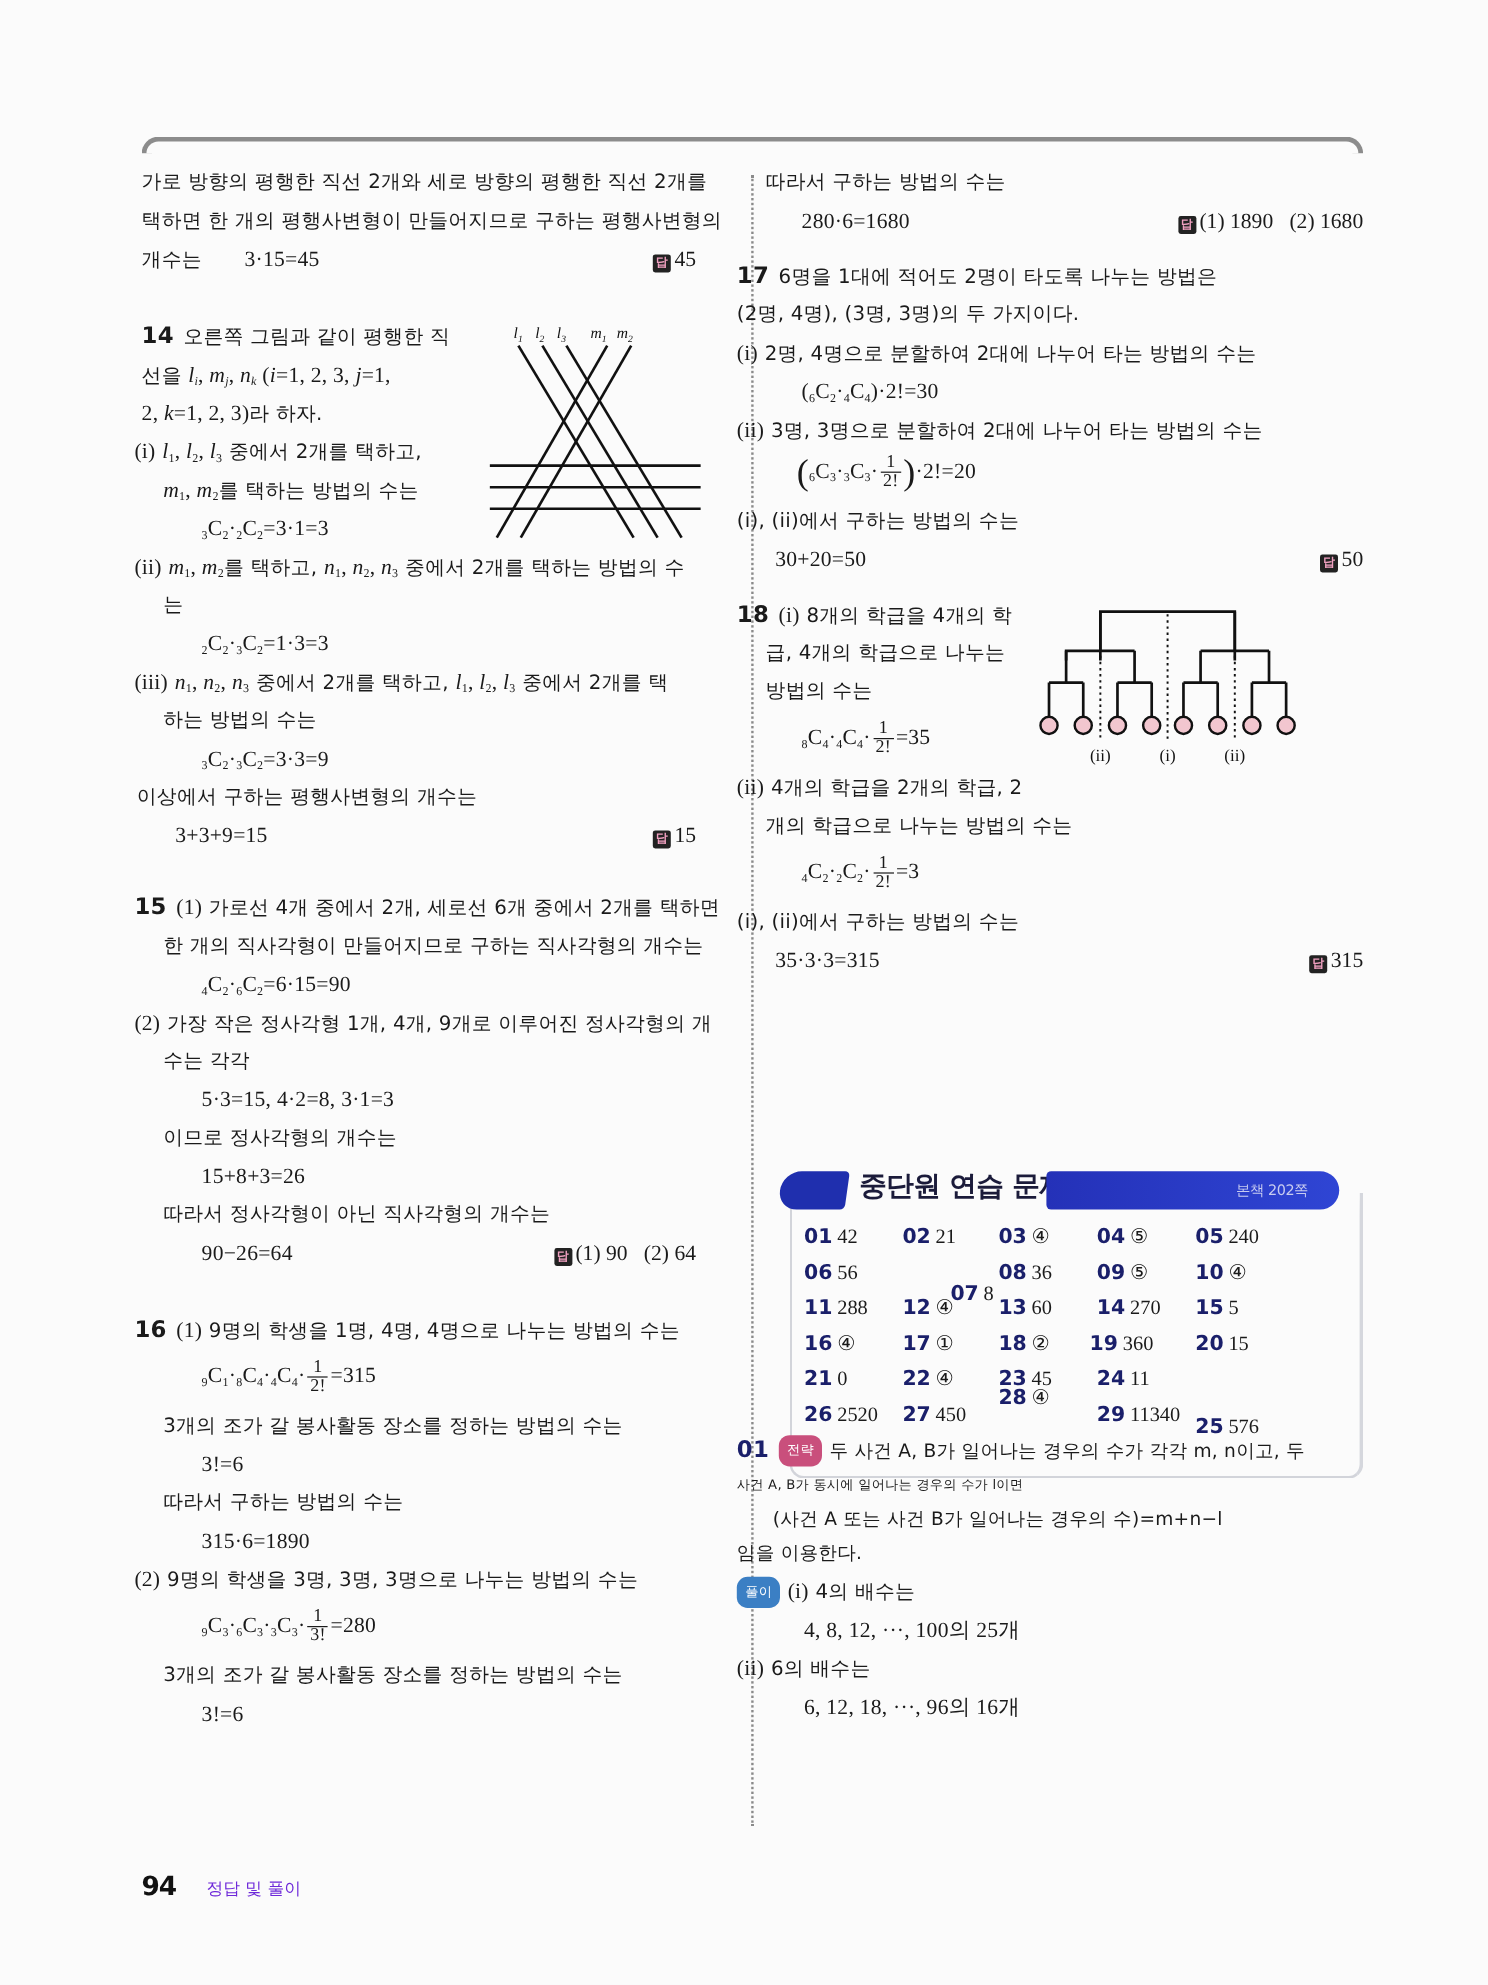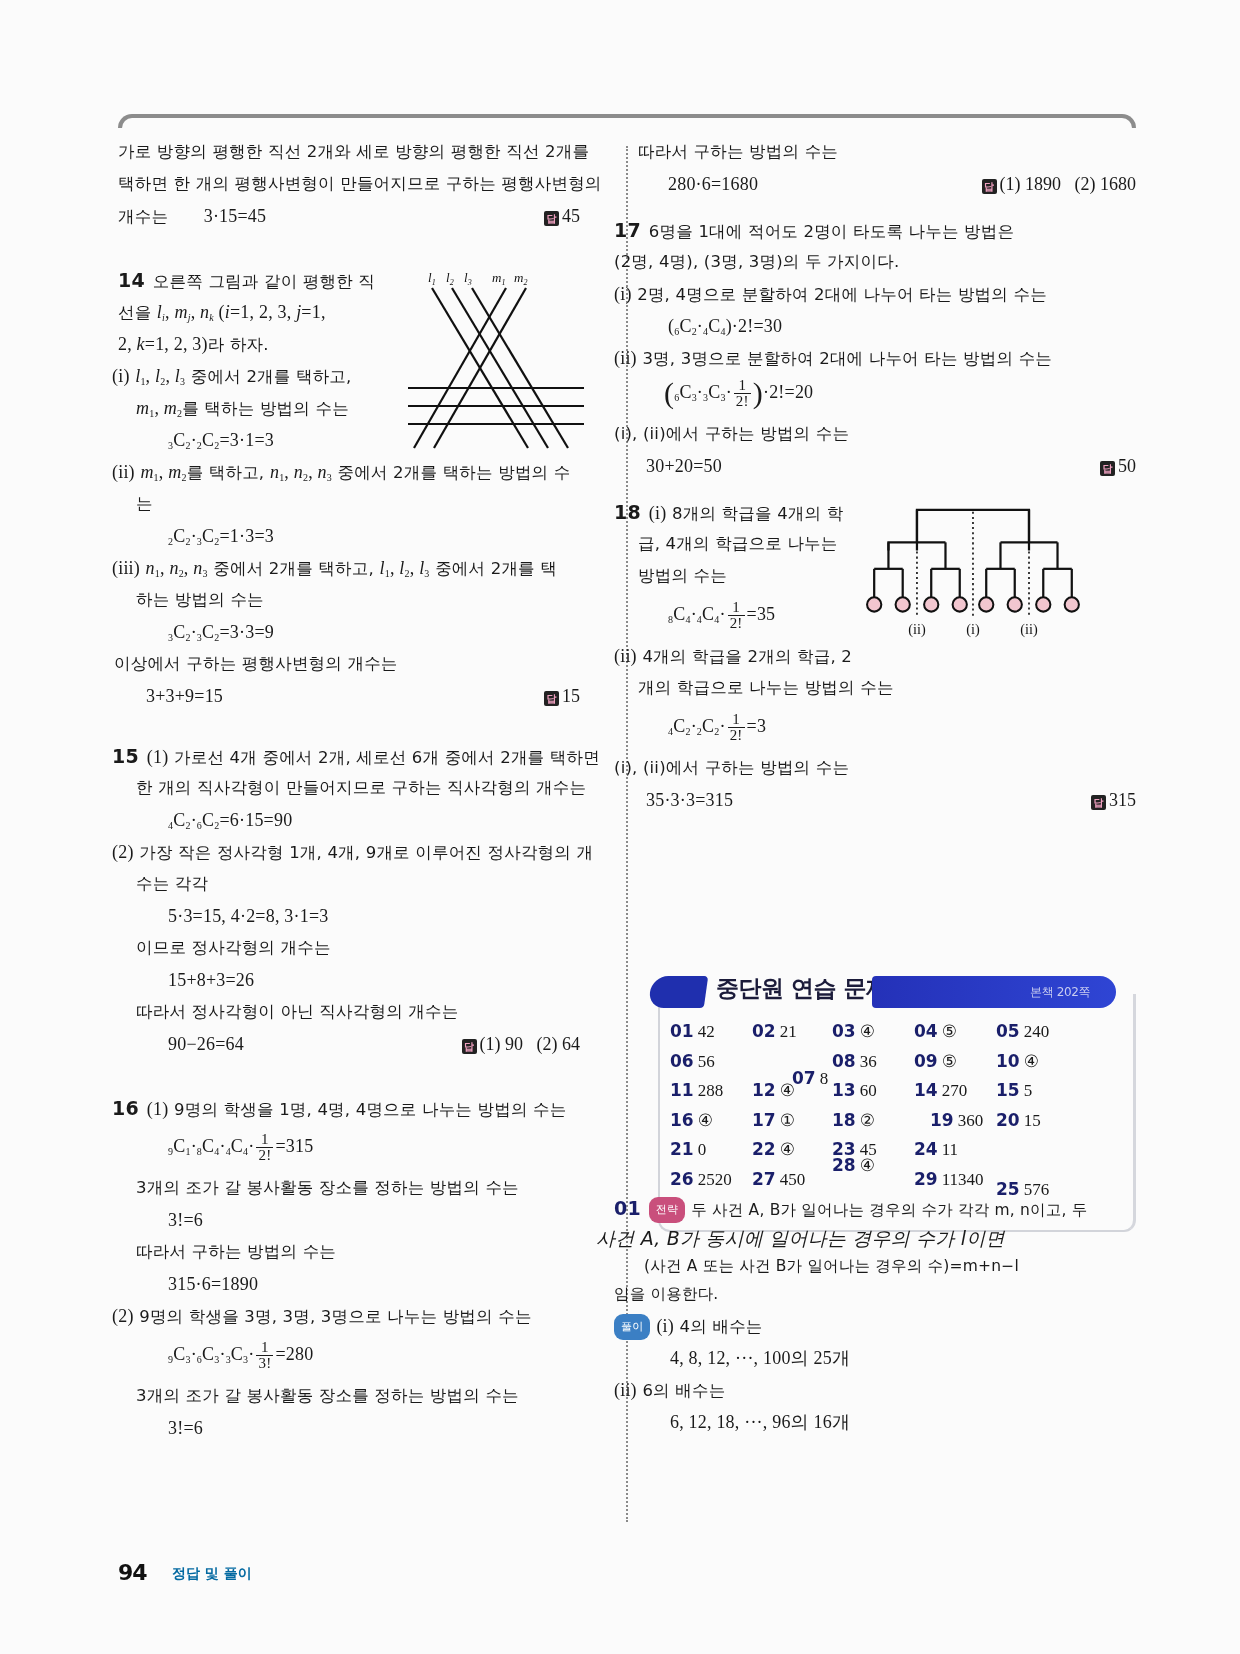--- a/index.html
+++ b/index.html
@@ -37,21 +37,21 @@
   .sum-grid { position: absolute; left: 20px; top: 44px; width: 460px; }
   .sum-cell { position: absolute; white-space: nowrap; font-size: 17px; line-height: 22px; }
   .sum-cell .n { font-family: "DejaVu Sans", sans-serif; font-weight: bold; color: #1a1f6a; font-size: 17px; margin-right: 4px; }
   .sum-cell .v { font-family: "Liberation Serif", serif; font-size: 17px; }
 
   .badge { display: inline-block; font-family: "DejaVu Sans", sans-serif; font-size: 11px; color: #fff; padding: 1px 7px; border-radius: 9px; vertical-align: 2px; margin-right: 6px; }
   .badge-strategy { background: #c94f7c; }
   .badge-solution { background: #3b7fc4; }
 
   .footer-num { position: absolute; left: 118px; top: 1560px; font-family: "DejaVu Sans", sans-serif; font-weight: bold; font-size: 22px; color: #111; letter-spacing: -1px; }
-  .footer-label { position: absolute; left: 172px; top: 1565px; font-family: "DejaVu Sans", sans-serif; font-weight: bold; font-size: 14px; color: #0369a1; }
+  .footer-label { position: absolute; left: 172px; top: 1565px; font-family: "DejaVu Sans", sans-serif; font-weight: normal; font-size: 14px; color: #6d28d9; }
 </style>
 </head>
 <body>
 
 <div class="page">
   <div class="top-rule"></div>
   <div class="col-divider"></div>
 
   <div>
 
@@ -289,38 +289,38 @@
           <div class="sum-cell" style="left: 244px; top: 29.6px;"><span class="n">09</span><span class="v">⑤</span></div>
           <div class="sum-cell" style="left: 326px; top: 29.6px;"><span class="n">10</span><span class="v">④</span></div>
           <div class="sum-cell" style="left: 0px; top: 59.2px;"><span class="n">11</span><span class="v">288</span></div>
           <div class="sum-cell" style="left: 82px; top: 59.2px;"><span class="n">12</span><span class="v">④</span></div>
           <div class="sum-cell" style="left: 162px; top: 59.2px;"><span class="n">13</span><span class="v">60</span></div>
           <div class="sum-cell" style="left: 244px; top: 59.2px;"><span class="n">14</span><span class="v">270</span></div>
           <div class="sum-cell" style="left: 326px; top: 59.2px;"><span class="n">15</span><span class="v">5</span></div>
           <div class="sum-cell" style="left: 0px; top: 88.8px;"><span class="n">16</span><span class="v">④</span></div>
           <div class="sum-cell" style="left: 82px; top: 88.8px;"><span class="n">17</span><span class="v">①</span></div>
           <div class="sum-cell" style="left: 162px; top: 88.8px;"><span class="n">18</span><span class="v">②</span></div>
-          <div class="sum-cell" style="left: 260px; top: 88.8px; text-align: right;"><span class="n">19</span><span class="v">360</span></div>
+          <div class="sum-cell" style="left: 238px; top: 88.8px; text-align: right;"><span class="n">19</span><span class="v">360</span></div>
           <div class="sum-cell" style="left: 326px; top: 88.8px;"><span class="n">20</span><span class="v">15</span></div>
           <div class="sum-cell" style="left: 0px; top: 118.4px;"><span class="n">21</span><span class="v">0</span></div>
           <div class="sum-cell" style="left: 82px; top: 118.4px;"><span class="n">22</span><span class="v">④</span></div>
           <div class="sum-cell" style="left: 162px; top: 118.4px;"><span class="n">23</span><span class="v">45</span></div>
           <div class="sum-cell" style="left: 244px; top: 118.4px;"><span class="n">24</span><span class="v">11</span></div>
           <div class="sum-cell" style="left: 326px; top: 118.4px; margin-top: 40px;"><span class="n">25</span><span class="v">576</span></div>
           <div class="sum-cell" style="left: 0px; top: 148px;"><span class="n">26</span><span class="v">2520</span></div>
           <div class="sum-cell" style="left: 82px; top: 148px;"><span class="n">27</span><span class="v">450</span></div>
           <div class="sum-cell" style="left: 162px; top: 134px;"><span class="n">28</span><span class="v">④</span></div>
           <div class="sum-cell" style="left: 244px; top: 148px;"><span class="n">29</span><span class="v">11340</span></div>
         </div>
     </div>
 
     <div class="line" style="left:614px; top:1196px;">
       <span class="qnum" style="color:#1a1f6a;">01</span><span class="badge badge-strategy">전략</span><span class="kor" style="font-size:15.5px;">두 사건 A, B가 일어나는 경우의 수가 각각 m, n이고, 두</span>
     </div>
-    <div class="line kor" style="left:596px; top:1226px; font-size:19px;font-style:italic;">사건 A, B가 동시에 일어나는 경우의 수가 l이면</div>
+    <div class="line kor" style="left:614px; top:1226px; font-size:11px;">사건 A, B가 동시에 일어나는 경우의 수가 l이면</div>
     <div class="line kor" style="left:644px; top:1254px; font-size:15.5px;">(사건 A 또는 사건 B가 일어나는 경우의 수)=m+n−l</div>
     <div class="line kor" style="left:614px; top:1282px; font-size:15.5px;">임을 이용한다.</div>
     <div class="line" style="left:614px; top:1314px;">
       <span class="badge badge-solution">풀이</span><span class="math">(i)</span> <span class="kor">4의 배수는</span>
     </div>
     <div class="line math" style="left:670px; top:1346px;">4, 8, 12, ···, 100의 25개</div>
     <div class="line" style="left:614px; top:1378px;">
       <span class="math">(ii)</span> <span class="kor">6의 배수는</span>
     </div>
     <div class="line math" style="left:670px; top:1410px;">6, 12, 18, ···, 96의 16개</div>

